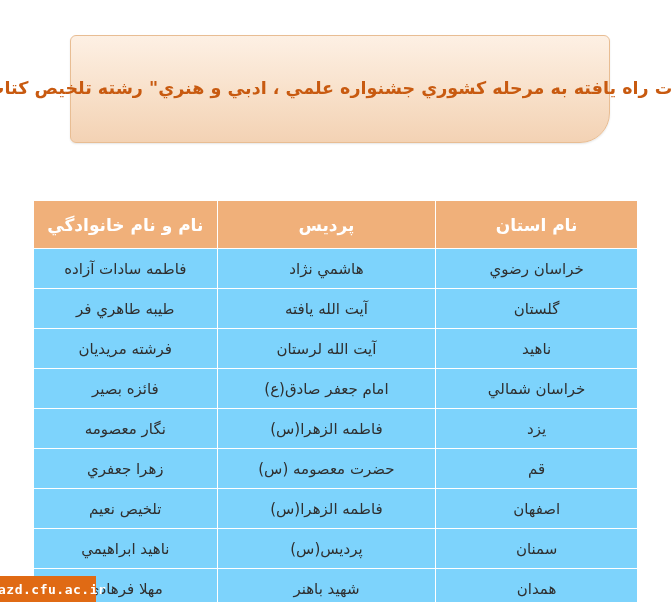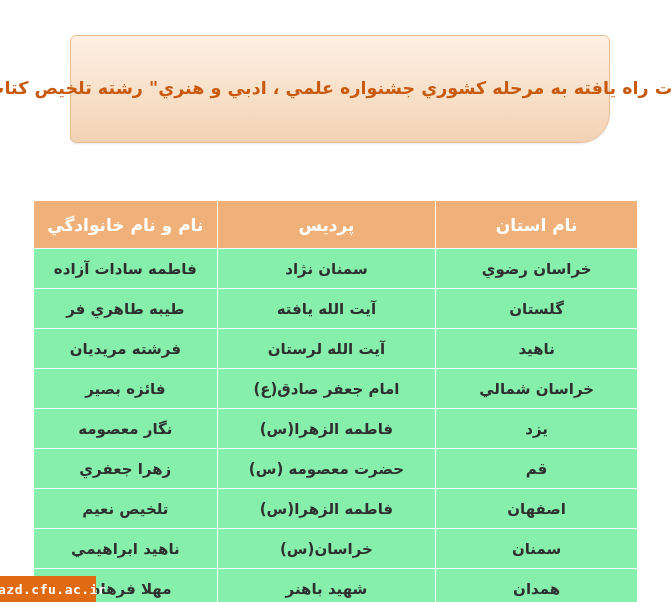--- a/index.html
+++ b/index.html
@@ -73,23 +73,23 @@
     color: #ffffff;
     font-weight: bold;
     font-size: 17px;
     height: 45px;
     border: 1px solid #ffffff;
     text-align: center;
     vertical-align: middle;
     letter-spacing: 0;
   }
   table.main td {
-    background: #86efac;
+    background: #7dd3fc;
     color: #2f2f2f;
-    font-weight: bold;
+    font-weight: normal;
     font-size: 15px;
     height: 37px;
     border: 1px solid #ffffff;
     text-align: center;
     vertical-align: middle;
   }
 
   
   .watermark {
     position: absolute;
@@ -129,21 +129,21 @@
     <thead>
       <tr>
         <th>نام استان</th>
         <th>پرديس</th>
         <th>نام و نام خانوادگي</th>
       </tr>
     </thead>
     <tbody>
       <tr>
         <td>خراسان رضوي</td>
-        <td>سمنان نژاد</td>
+        <td>هاشمي نژاد</td>
         <td>فاطمه سادات آزاده</td>
       </tr>
       <tr>
         <td>گلستان</td>
         <td>آيت الله يافته</td>
         <td>طيبه طاهري فر</td>
       </tr>
       <tr>
         <td>ناهيد</td>
         <td>آيت الله لرستان</td>
@@ -164,21 +164,21 @@
         <td>حضرت معصومه (س)</td>
         <td>زهرا جعفري</td>
       </tr>
       <tr>
         <td>اصفهان</td>
         <td>فاطمه الزهرا(س)</td>
         <td>تلخيص نعيم</td>
       </tr>
       <tr>
         <td>سمنان</td>
-        <td>خراسان(س)</td>
+        <td>پرديس(س)</td>
         <td>ناهيد ابراهيمي</td>
       </tr>
       <tr>
         <td>همدان</td>
         <td>شهيد باهنر</td>
         <td>مهلا فرهادي</td>
       </tr>
     </tbody>
   </table>
 </div>

